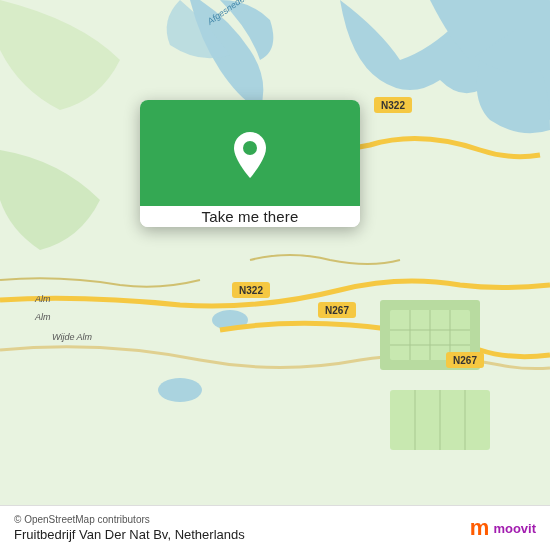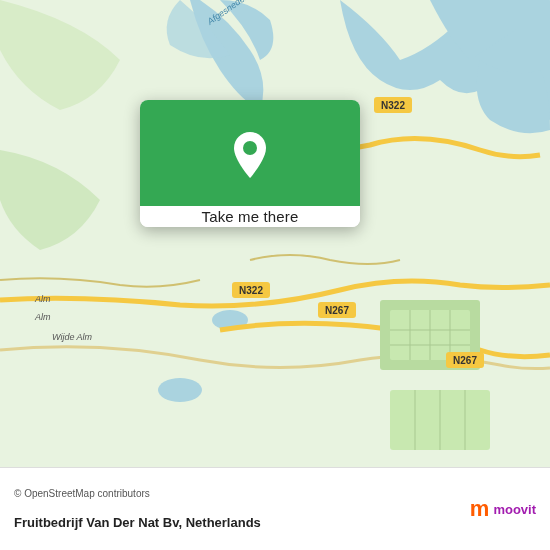--- a/index.html
+++ b/index.html
@@ -73,39 +73,39 @@
     
     #bottom-bar {
       position: absolute;
       bottom: 0; left: 0;
       width: 100%;
       background: white;
       border-top: 1px solid #ddd;
       display: flex;
       align-items: center;
       justify-content: space-between;
-      padding: 20px 14px;
+      padding: 8px 14px;
       z-index: 10;
     }
 
     #bottom-left {
       display: flex;
       flex-direction: column;
     }
 
     #osm-attribution {
       font-size: 10px;
       color: #555;
     }
 
     #location-name {
       font-size: 13px;
       color: #222;
-      font-weight: 700;
-      margin-top: 16px;
+      font-weight: 400;
+      margin-top: 2px;
     }
 
     #moovit-logo {
       display: flex;
       align-items: center;
       gap: 4px;
     }
 
     #moovit-m {
       font-size: 22px;

